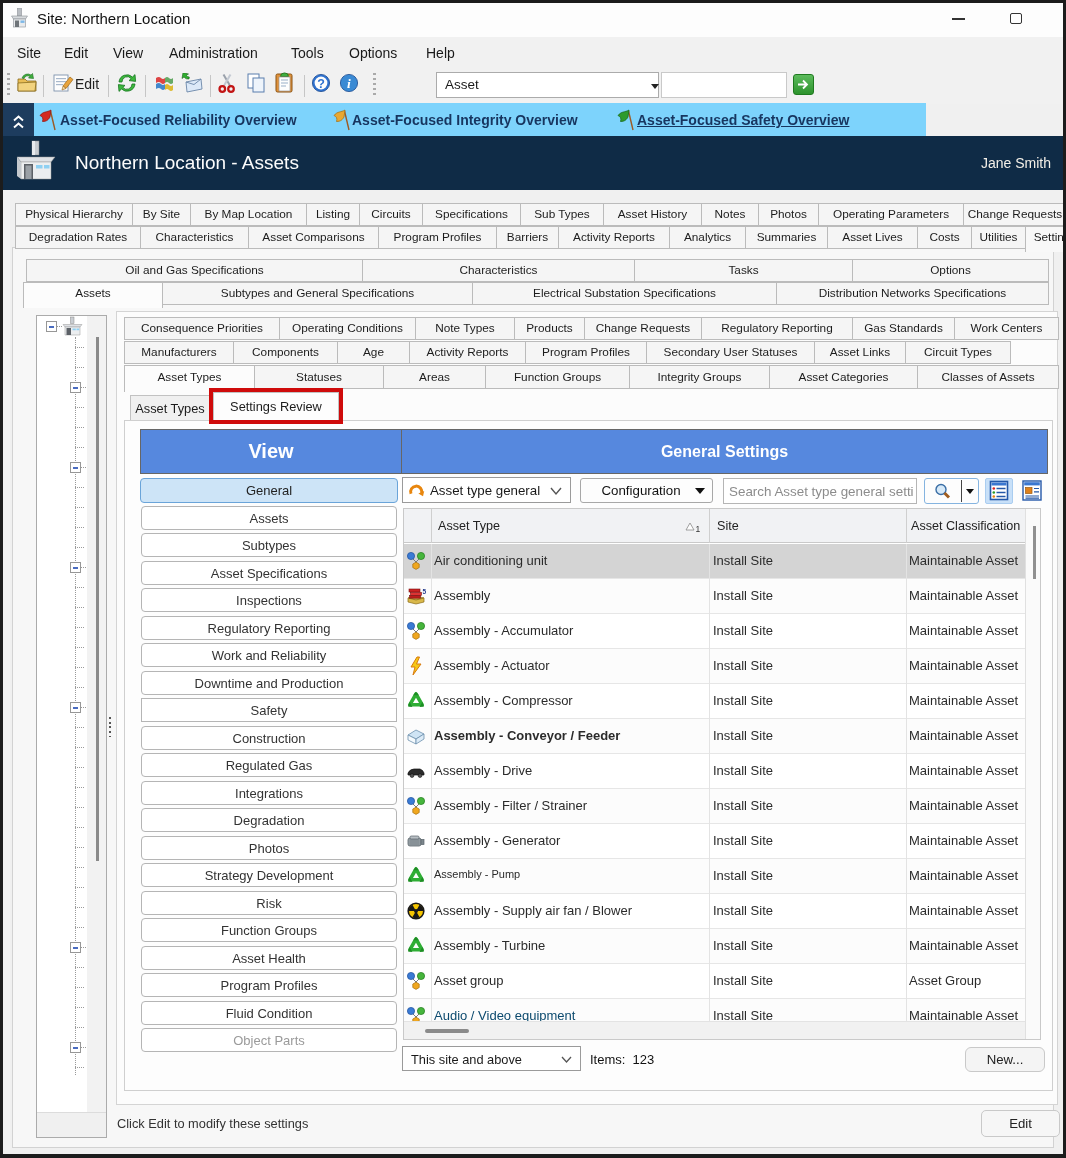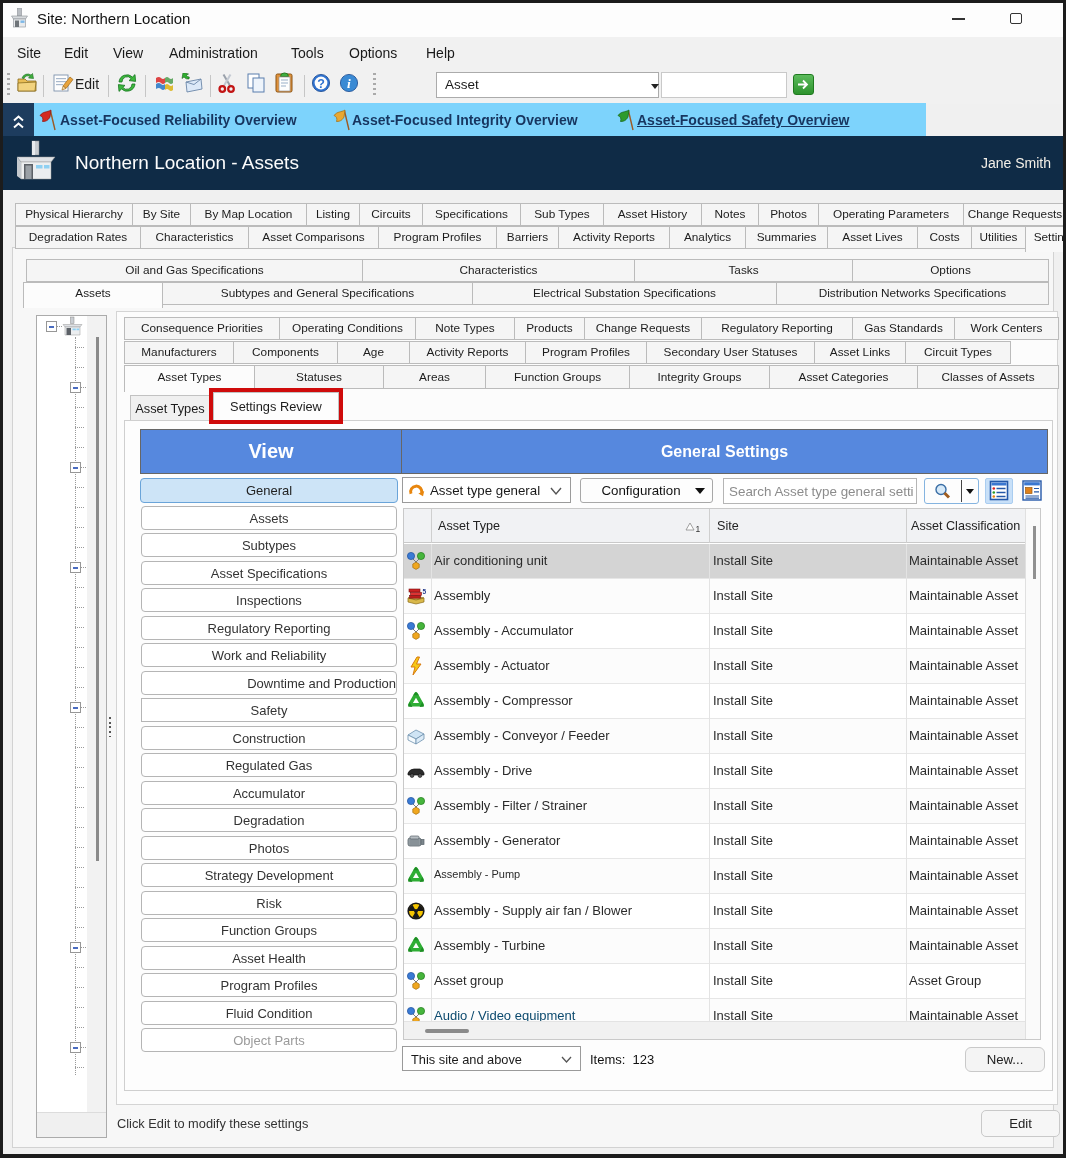--- a/index.html
+++ b/index.html
@@ -244,25 +244,25 @@
 <div class="abs" style="left:137px;top:426px;width:262px;height:45px;background:#5688de;border:1px solid #666;z-index:6;text-align:center;line-height:43px;font-size:20px;font-weight:bold;color:#fff;">View</div>
 <div class="abs" style="left:399px;top:426px;width:646px;height:45px;background:#5688de;border:1px solid #666;border-left:none;z-index:6;text-align:center;line-height:43px;font-size:16px;font-weight:bold;color:#fff;">General Settings</div>
 <div class="abs" style="left:0;top:0;z-index:6;">
       <div class="abs" style="top:475.0px;left:137px;width:258px;height:25px;line-height:24px;border:1.6px solid #6aa4d9;border-radius:4px;background:#cde4f7;font-size:13px;color:#222;text-align:center;">General</div>
       <div class="abs" style="top:502.5px;left:138px;width:256px;height:24px;line-height:23px;border:1px solid #b5b5b5;border-radius:4px;background:#fff;font-size:13px;color:#333;text-align:center;">Assets</div>
       <div class="abs" style="top:530.0px;left:138px;width:256px;height:24px;line-height:23px;border:1px solid #b5b5b5;border-radius:4px;background:#fff;font-size:13px;color:#333;text-align:center;">Subtypes</div>
       <div class="abs" style="top:557.5px;left:138px;width:256px;height:24px;line-height:23px;border:1px solid #b5b5b5;border-radius:4px;background:#fff;font-size:13px;color:#333;text-align:center;">Asset Specifications</div>
       <div class="abs" style="top:585.0px;left:138px;width:256px;height:24px;line-height:23px;border:1px solid #b5b5b5;border-radius:4px;background:#fff;font-size:13px;color:#333;text-align:center;">Inspections</div>
       <div class="abs" style="top:612.5px;left:138px;width:256px;height:24px;line-height:23px;border:1px solid #b5b5b5;border-radius:4px;background:#fff;font-size:13px;color:#333;text-align:center;">Regulatory Reporting</div>
       <div class="abs" style="top:640.0px;left:138px;width:256px;height:24px;line-height:23px;border:1px solid #b5b5b5;border-radius:4px;background:#fff;font-size:13px;color:#333;text-align:center;">Work and Reliability</div>
-      <div class="abs" style="top:667.5px;left:138px;width:256px;height:24px;line-height:23px;border:1px solid #b5b5b5;border-radius:4px;background:#fff;font-size:13px;color:#333;text-align:right;">Downtime and Production</div>
+      <div class="abs" style="top:667.5px;left:138px;width:256px;height:24px;line-height:23px;border:1px solid #b5b5b5;border-radius:4px;background:#fff;font-size:13px;color:#333;text-align:center;">Downtime and Production</div>
       <div class="abs" style="top:695.0px;left:138px;width:256px;height:24px;line-height:23px;border:1px solid #b5b5b5;border-radius:0;background:#fff;font-size:13px;color:#333;text-align:center;">Safety</div>
       <div class="abs" style="top:722.5px;left:138px;width:256px;height:24px;line-height:23px;border:1px solid #b5b5b5;border-radius:4px;background:#fff;font-size:13px;color:#333;text-align:center;">Construction</div>
       <div class="abs" style="top:750.0px;left:138px;width:256px;height:24px;line-height:23px;border:1px solid #b5b5b5;border-radius:4px;background:#fff;font-size:13px;color:#333;text-align:center;">Regulated Gas</div>
-      <div class="abs" style="top:777.5px;left:138px;width:256px;height:24px;line-height:23px;border:1px solid #b5b5b5;border-radius:4px;background:#fff;font-size:13px;color:#333;text-align:center;">Accumulator</div>
+      <div class="abs" style="top:777.5px;left:138px;width:256px;height:24px;line-height:23px;border:1px solid #b5b5b5;border-radius:4px;background:#fff;font-size:13px;color:#333;text-align:center;">Integrations</div>
       <div class="abs" style="top:805.0px;left:138px;width:256px;height:24px;line-height:23px;border:1px solid #b5b5b5;border-radius:4px;background:#fff;font-size:13px;color:#333;text-align:center;">Degradation</div>
       <div class="abs" style="top:832.5px;left:138px;width:256px;height:24px;line-height:23px;border:1px solid #b5b5b5;border-radius:4px;background:#fff;font-size:13px;color:#333;text-align:center;">Photos</div>
       <div class="abs" style="top:860.0px;left:138px;width:256px;height:24px;line-height:23px;border:1px solid #b5b5b5;border-radius:4px;background:#fff;font-size:13px;color:#333;text-align:center;">Strategy Development</div>
       <div class="abs" style="top:887.5px;left:138px;width:256px;height:24px;line-height:23px;border:1px solid #b5b5b5;border-radius:4px;background:#fff;font-size:13px;color:#333;text-align:center;">Risk</div>
       <div class="abs" style="top:915.0px;left:138px;width:256px;height:24px;line-height:23px;border:1px solid #b5b5b5;border-radius:4px;background:#fff;font-size:13px;color:#333;text-align:center;">Function Groups</div>
       <div class="abs" style="top:942.5px;left:138px;width:256px;height:24px;line-height:23px;border:1px solid #b5b5b5;border-radius:4px;background:#fff;font-size:13px;color:#333;text-align:center;">Asset Health</div>
       <div class="abs" style="top:970.0px;left:138px;width:256px;height:24px;line-height:23px;border:1px solid #b5b5b5;border-radius:4px;background:#fff;font-size:13px;color:#333;text-align:center;">Program Profiles</div>
       <div class="abs" style="top:997.5px;left:138px;width:256px;height:24px;line-height:23px;border:1px solid #b5b5b5;border-radius:4px;background:#fff;font-size:13px;color:#333;text-align:center;">Fluid Condition</div>
       <div class="abs" style="top:1025.0px;left:138px;width:256px;height:24px;line-height:23px;border:1px solid #b5b5b5;border-radius:4px;background:#fff;font-size:13px;color:#9a9a9a;text-align:center;">Object Parts</div>
     </div>
@@ -383,21 +383,21 @@
 <span class="abs" style="left:309px;top:184.0px;font-size:13px;color:#2b2b2b;">Install Site</span>
 <span class="abs" style="left:505px;top:184.0px;font-size:13px;color:#2b2b2b;white-space:nowrap;">Maintainable Asset</span>
 <div class="abs" style="left:0;top:210.0px;width:621px;height:35px;background:#fcfcfc;border-bottom:1px solid #e6e6e6;"></div>
 <div class="abs" style="left:2px;top:217.0px;">
           <svg width="20" height="20" viewBox="0 0 20 20">
             <path d="M2,9 L10,4 L18,8 L10,13 z" fill="#cfe4f4" stroke="#6d90ad" stroke-width="0.8"></path>
             <path d="M2,9 L10,13 L10,18 L2,14 z" fill="#f5fafd" stroke="#6d90ad" stroke-width="0.8"></path>
             <path d="M18,8 L10,13 L10,18 L18,13 z" fill="#dcebf7" stroke="#6d90ad" stroke-width="0.8"></path>
           </svg>
         </div>
-<span class="abs" style="left:30px;top:219.0px;font-size:13px;color:#2b2b2b;white-space:nowrap;">Assembly - Conveyor / Feeder</span>
+<span class="abs" style="left:30px;top:219.0px;font-size:13px;color:#2b2b2b;white-space:nowrap;font-weight:bold;">Assembly - Conveyor / Feeder</span>
 <span class="abs" style="left:309px;top:219.0px;font-size:13px;color:#2b2b2b;">Install Site</span>
 <span class="abs" style="left:505px;top:219.0px;font-size:13px;color:#2b2b2b;white-space:nowrap;">Maintainable Asset</span>
 <div class="abs" style="left:0;top:245.0px;width:621px;height:35px;background:#fff;border-bottom:1px solid #e6e6e6;"></div>
 <div class="abs" style="left:2px;top:252.0px;">
           <svg width="20" height="20" viewBox="0 0 20 20">
             <path d="M2,12 q2,-4 6,-4 l6,0 q3,1 4,4 l0,2 -16,0 z" fill="#2c2c2c" stroke="#111" stroke-width="0.7"></path>
             <circle cx="6" cy="14.6" r="1.9" fill="#555" stroke="#111" stroke-width="0.6"></circle>
             <circle cx="14" cy="14.6" r="1.9" fill="#555" stroke="#111" stroke-width="0.6"></circle>
           </svg>
         </div>

